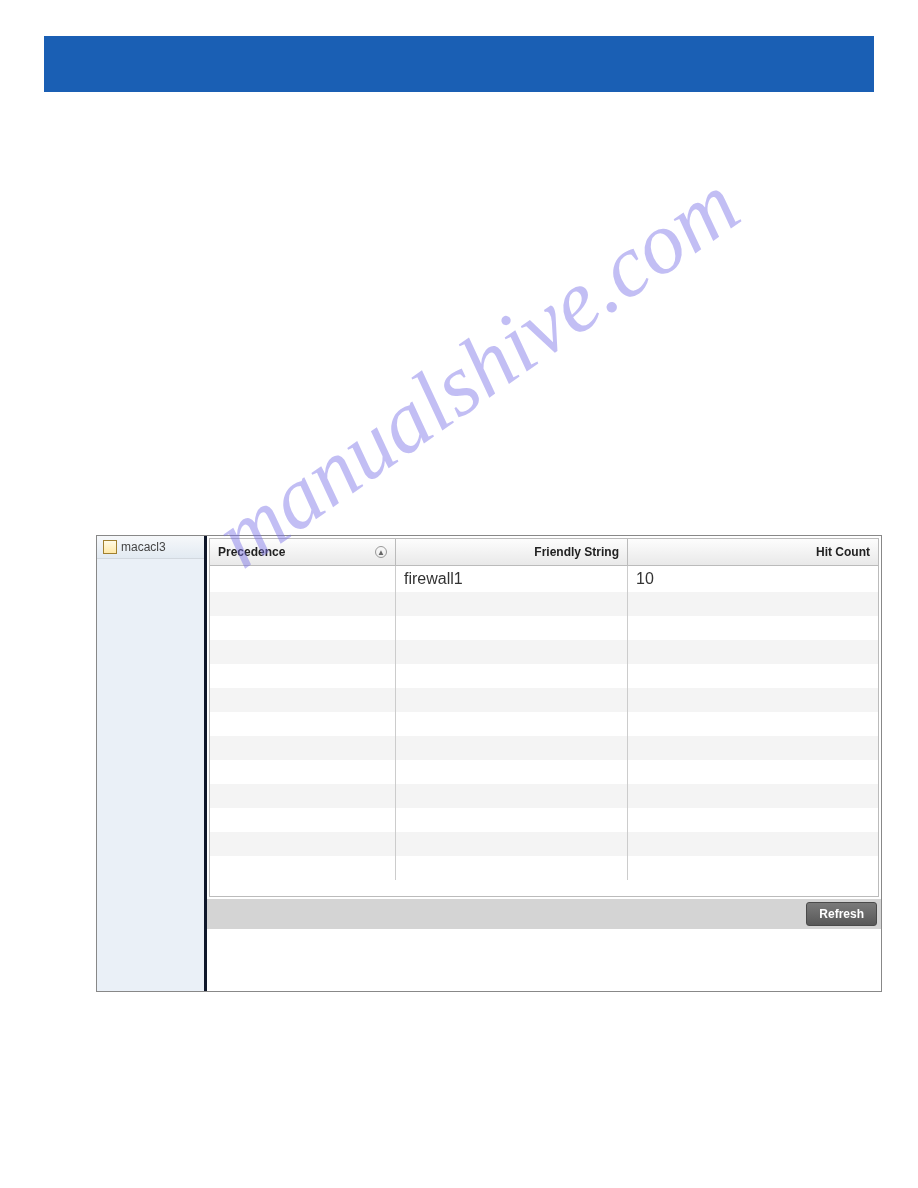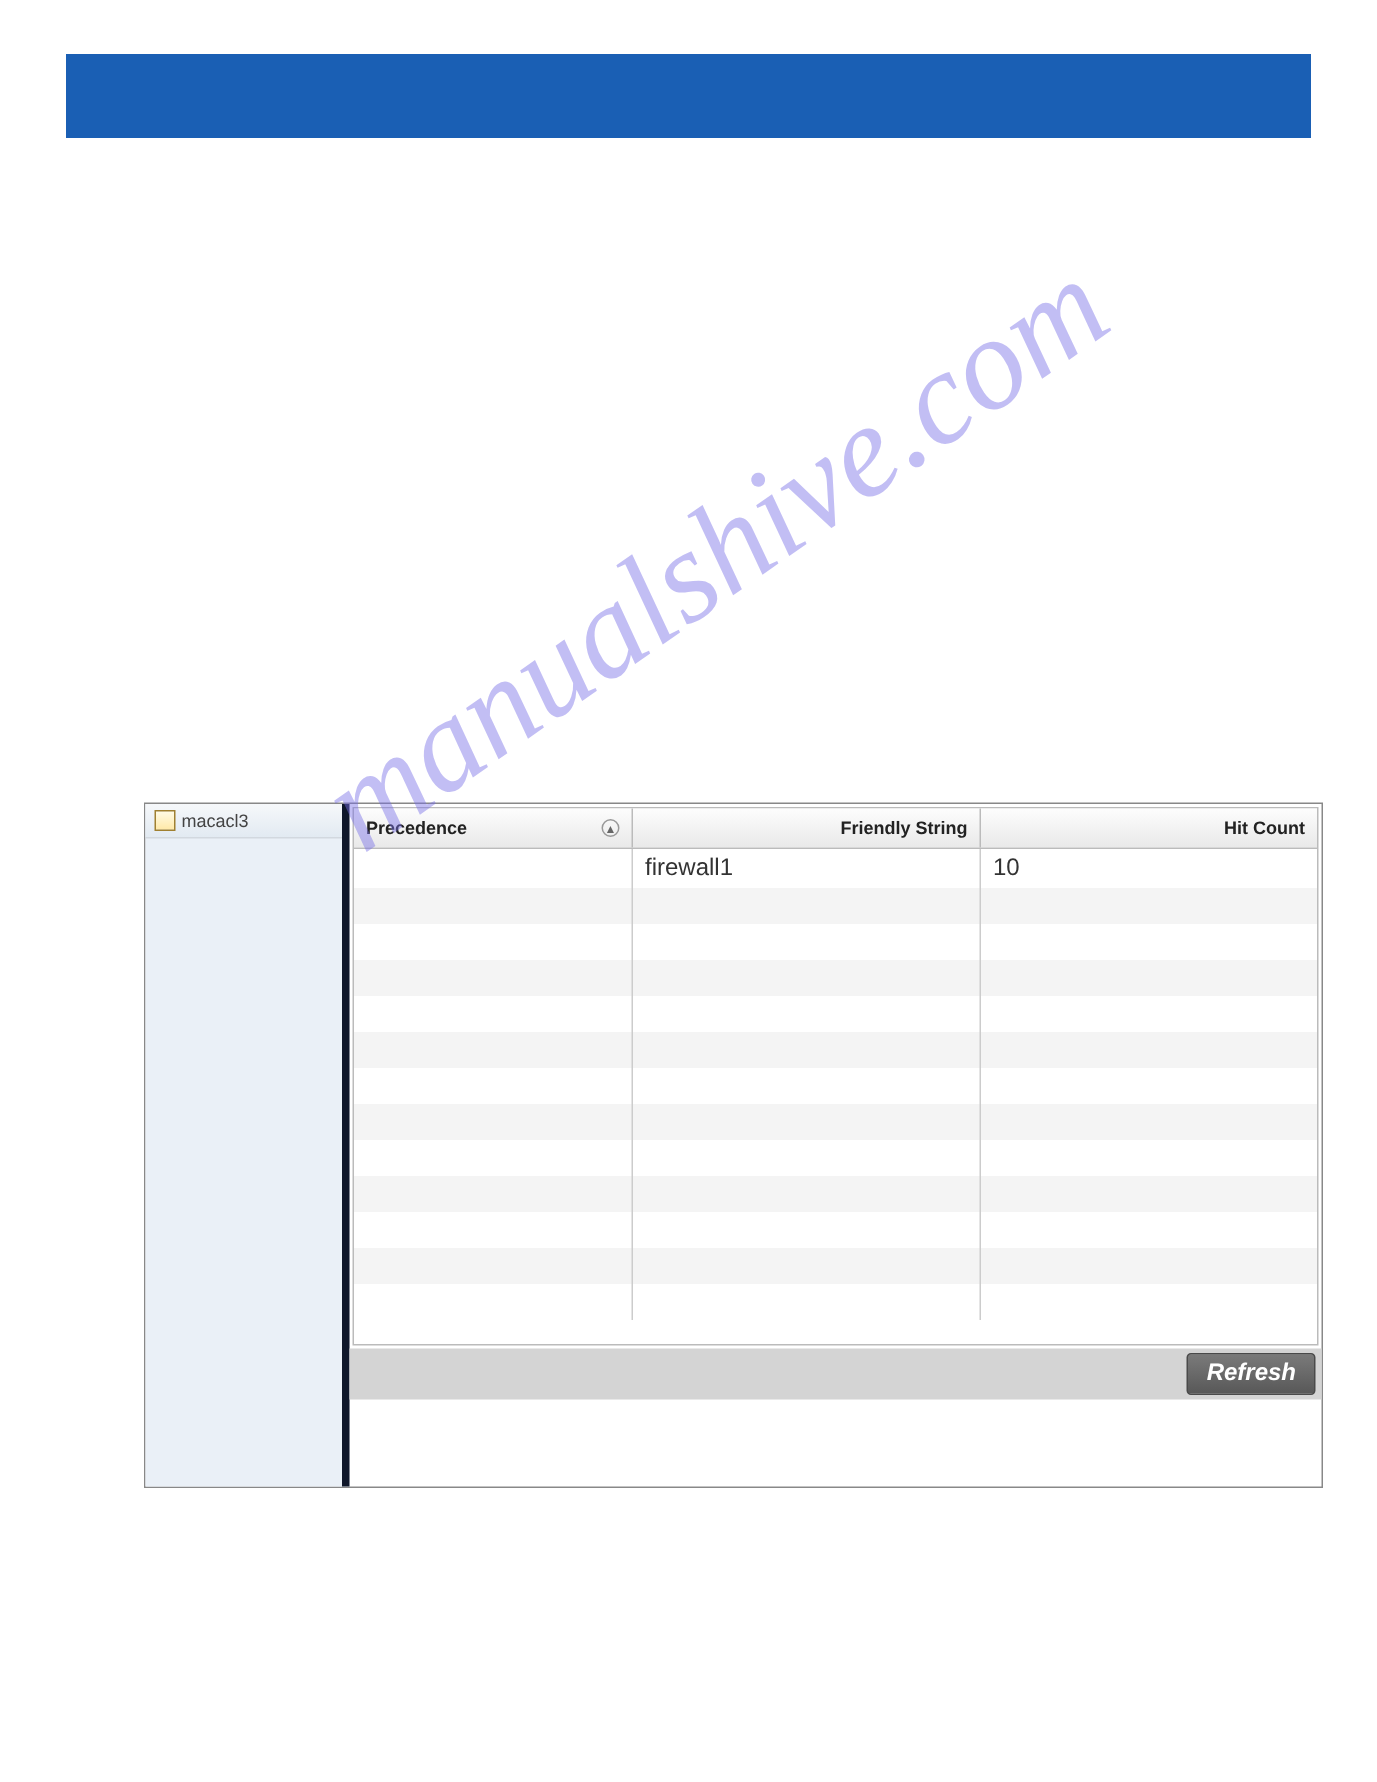--- a/index.html
+++ b/index.html
@@ -1,21 +1,21 @@
 <!DOCTYPE html>
 <html><head>
   <meta charset="utf-8">
   <style>
     * { margin: 0; padding: 0; box-sizing: border-box; }
     body { font-family: Arial, Helvetica, sans-serif; background: #fff; width: 918px; height: 1188px; position: relative; }
     .top-banner { position: absolute; top: 36px; left: 44px; width: 830px; height: 56px; background: #1a5fb4; }
     .watermark { position: absolute; top: 320px; left: 170px; font-size: 88px; font-style: italic; font-weight: 500; color: rgba(120, 110, 230, 0.45); transform: rotate(-35deg); transform-origin: center; pointer-events: none; z-index: 100; white-space: nowrap; font-family: Georgia, 'Times New Roman', serif; }
     .frame { position: absolute; top: 535px; left: 96px; width: 786px; border: 1px solid #888; }
     .layout { display: flex; }
-    .sidebar { width: 136px; background: #eaf0f7; border-right: 5px solid #0f172a; }
+    .sidebar { width: 110px; background: #eaf0f7; border-right: 3px solid #0f172a; }
     .side-item { display: flex; align-items: flex-start; gap: 4px; padding: 4px 6px; font-size: 12px; color: #333; background: linear-gradient(#f6f8fa,#e2eaf2); border-bottom: 1px solid #d2d8df; cursor: pointer; }
     .side-icon { width: 14px; height: 14px; border: 1px solid #a08030; background: linear-gradient(#fffbe6,#ffe9a8); display: inline-block; }
     .side-item .label { font-size: 12px; color: #444; }
     .side-fill { height: 432px; }
     .main-area { flex: 1; display: flex; flex-direction: column; }
     .grid { border: 1px solid #bbb; margin: 2px; }
     .hdr { display: flex; background: linear-gradient(#fdfdfd,#e9e9e9); border-bottom: 1px solid #bbb; }
     .hcell { font-size: 12px; font-weight: bold; color: #222; padding: 6px 8px; border-right: 1px solid #bbb; display: flex; align-items: center; cursor: pointer; justify-content: flex-end; }
     .hcell:last-child { border-right: none; }
     .c1 { width: 186px; justify-content: space-between; }
@@ -26,21 +26,21 @@
     .row { display: flex; font-size: 16px; color: #333; }
     .row.even { background: #f4f4f4; }
     .row.odd { background: #fff; }
     .cell { border-right: 1px solid #ccc; padding: 4px 8px; min-height: 24px; }
     .row .c3 { border-right: none; }
     .search-row { display: flex; align-items: center; padding: 4px; gap: 8px; }
     .search-row input { flex: 0 0 380px; border: 1px solid #aaa; padding: 4px 6px; font-size: 12px; color: #666; }
     .rc-label { font-size: 12px; color: #333; margin-left: auto; margin-right: 6px; }
     .rc-val { font-size: 12px; color: #333; margin-right: 20px; }
     .footer { background: #d4d4d4; display: flex; justify-content: flex-end; padding: 3px 4px; }
-    .btn { background: linear-gradient(#7a7a7a,#585858); color: #fff; border: 1px solid #4a4a4a; border-radius: 3px; padding: 4px 12px; font-size: 16px; font-weight: bold; cursor: pointer; font-style: italic; }
+    .btn { background: linear-gradient(#7a7a7a,#585858); color: #fff; border: 1px solid #4a4a4a; border-radius: 3px; padding: 4px 12px; font-size: 12px; font-weight: bold; cursor: pointer; }
   </style>
 </head>
 <body>
 
 <div class="top-banner"></div>
 <div class="watermark">manualshive.com</div>
 
 <div class="frame">
   <div class="layout">
     <div class="sidebar">

